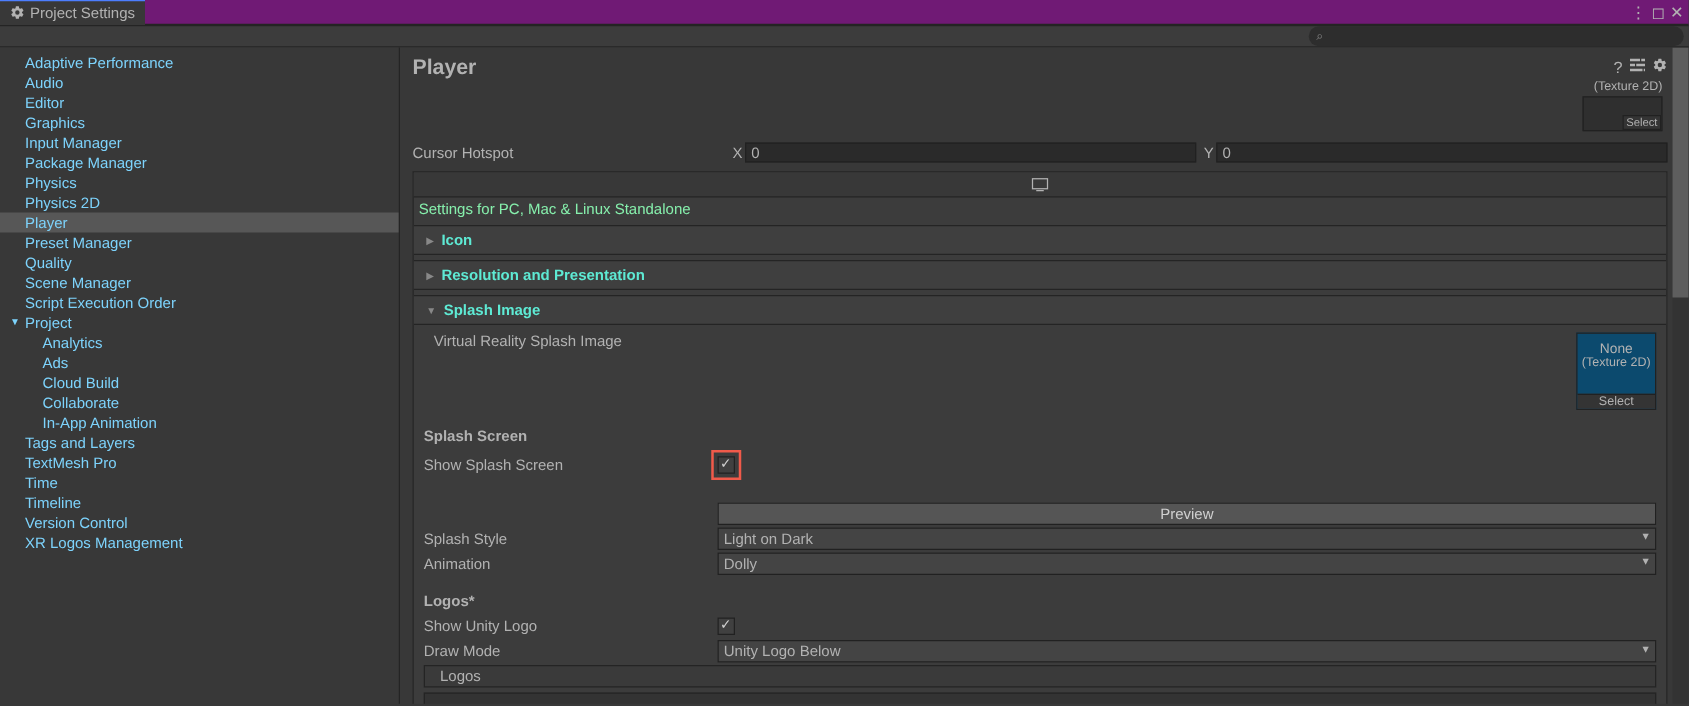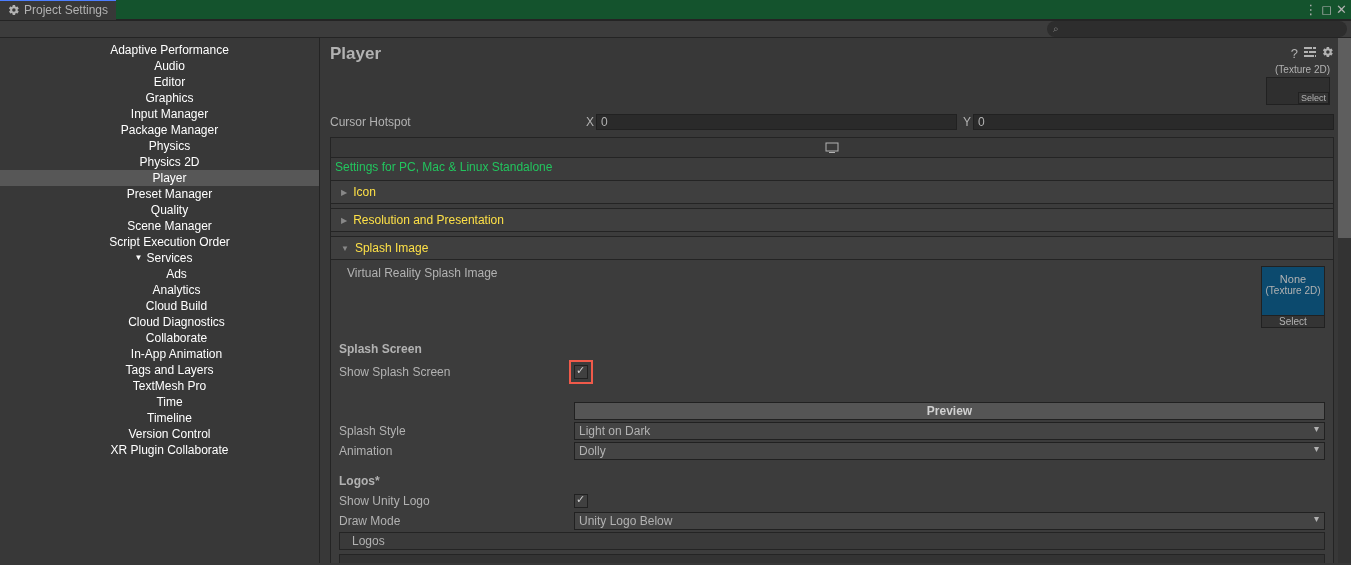--- a/index.html
+++ b/index.html
@@ -1,36 +1,36 @@
 <!DOCTYPE html>
 <html><head>
 <meta charset="utf-8">
 <style>
   * { box-sizing: border-box; margin: 0; padding: 0; font-family: Arial, Helvetica, sans-serif; }
   body { background: #383838; color: #b2b2b2; font-size: 12px; width: 1351px; height: 565px; overflow: hidden; }
   
   
-  .tab-bar { height: 20px; background: #14532d; display: flex; align-items: center; border-bottom: 1px solid #242424; }
+  .tab-bar { height: 20px; background: #701a75; display: flex; align-items: center; border-bottom: 1px solid #242424; }
   .tab { background: #383838; height: 20px; display: flex; align-items: center; padding: 0 8px; gap: 4px; border-top: 1px solid #4c7eff; }
   .tab-icon { width: 12px; height: 12px; }
   .tab-icon svg { fill: #b2b2b2; }
   .tab-bar-right { margin-left: auto; display: flex; gap: 4px; padding-right: 4px; }
   .tab-bar-right span { color: #b2b2b2; cursor: pointer; font-size: 13px; line-height: 1; }
   
   
   .search-row { height: 18px; background: #3c3c3c; display: flex; align-items: center; border-top: 1px solid #242424; border-bottom: 1px solid #242424; }
   .search-box { margin-left: auto; width: 300px; height: 16px; background: #2d2d2d; border-radius: 8px; display: flex; align-items: center; padding: 0 6px; margin-right: 4px; }
   .search-box span { font-size: 10px; color: #808080; }
   
   
   .main { display: flex; height: 525px; }
   
   
   .sidebar { width: 320px; background: #383838; border-right: 1px solid #242424; padding-top: 4px; overflow: hidden; position: relative; }
-  .side-item { height: 16px; line-height: 16px; padding-left: 20px; color: #ffffff; cursor: pointer; text-align: center; }
+  .side-item { height: 16px; line-height: 16px; padding-left: 20px; color: #7dd3fc; cursor: pointer; }
   .side-item.selected { background: #575757; }
   .side-item.expandable::before { content: "▼"; font-size: 8px; position: absolute; margin-left: -12px; }
   .side-sub { padding-left: 34px; }
   
   
   .content { flex: 1; background: #383838; overflow: hidden; display: flex; }
   .content-inner { flex: 1; padding: 6px 0 0 0; overflow: hidden; }
   .scrollbar { width: 13px; background: #333333; position: relative; }
   .scrollbar-thumb { background: #5e5e5e; position: absolute; width: 100%; }
   .vscroll-right { width: 13px; }
@@ -48,26 +48,26 @@
   
   .prop-row { display: flex; align-items: center; height: 18px; padding: 0 4px 0 10px; margin-bottom: 0; }
   .prop-label { width: 252px; color: #b2b2b2; }
   .xy-field { display: flex; align-items: center; gap: 2px; flex: 1; }
   .xy-field span { color: #b2b2b2; margin-left: 4px; }
   .xy-field input { flex: 1; background: #2a2a2a; border: 1px solid #212121; color: #b2b2b2; height: 16px; padding: 0 4px; font-size: 12px; }
   
   .panel-box { margin: 6px 4px 0 10px; border: 1px solid #242424; background: #3c3c3c; }
   .platform-tab { height: 20px; display: flex; justify-content: center; align-items: center; border-bottom: 1px solid #242424; background: #383838; }
   .platform-tab svg { fill: #b2b2b2; }
-  .platform-label { height: 18px; line-height: 18px; padding-left: 4px; color: #22c55e; }
+  .platform-label { height: 18px; line-height: 18px; padding-left: 4px; color: #86efac; }
   
   .section-header { height: 24px; background: #3f3f3f; border: 1px solid #242424; border-left: none; border-right: none; display: flex; align-items: center; padding-left: 10px; gap: 6px; cursor: pointer; margin-top: 4px; }
   .section-header.first { margin-top: 4px; }
   .section-header .arrow { font-size: 8px; color: #888; }
-  .section-header .title { font-weight: normal; color: #fde047; text-align: right; }
+  .section-header .title { font-weight: bold; color: #5eead4; text-align: right; }
   
   .section-body { padding: 6px 8px 4px 8px; }
   
   .sub-row { display: flex; align-items: center; min-height: 18px; margin-bottom: 2px; }
   .sub-label { width: 235px; padding-left: 8px; color: #b2b2b2; }
   .sub-label.heading { font-weight: bold; padding-left: 0; }
   
   .vr-texture { width: 64px; margin-left: auto; }
   .vr-texture .none-label { font-size: 11px; text-align: center; color: #b2b2b2; }
   .vr-texture .tex2d-label { font-size: 10px; text-align: center; color: #b2b2b2; }
@@ -124,33 +124,32 @@
     <div class="side-item">Graphics</div>
     <div class="side-item">Input Manager</div>
     <div class="side-item">Package Manager</div>
     <div class="side-item">Physics</div>
     <div class="side-item">Physics 2D</div>
     <div class="side-item selected">Player</div>
     <div class="side-item">Preset Manager</div>
     <div class="side-item">Quality</div>
     <div class="side-item">Scene Manager</div>
     <div class="side-item">Script Execution Order</div>
-    <div class="side-item expandable">Services</div>
+    <div class="side-item expandable">Project</div>
+    <div class="side-item side-sub">Analytics</div>
     <div class="side-item side-sub">Ads</div>
-    <div class="side-item side-sub">Analytics</div>
     <div class="side-item side-sub">Cloud Build</div>
-    <div class="side-item side-sub">Cloud Diagnostics</div>
     <div class="side-item side-sub">Collaborate</div>
     <div class="side-item side-sub">In-App Animation</div>
     <div class="side-item">Tags and Layers</div>
     <div class="side-item">TextMesh Pro</div>
     <div class="side-item">Time</div>
     <div class="side-item">Timeline</div>
     <div class="side-item">Version Control</div>
-    <div class="side-item">XR Plugin Collaborate</div>
+    <div class="side-item">XR Logos Management</div>
   </div>
 
   <div class="content">
     <div class="content-inner">
       <div class="content-header">
         <div class="page-title">Player</div>
         <div class="header-icons">
           <span>?</span>
           <span>
             <svg width="12" height="12" viewBox="0 0 12 12" fill="#b2b2b2">
@@ -232,21 +231,21 @@
             <div class="sub-label heading">Splash Screen</div>
           </div>
 
           <div class="sub-row">
             <div class="sub-label link" style="padding-left:0;">Show Splash Screen</div>
             <div class="highlight-box">
               <input type="checkbox" checked="" style="">
             </div>
           </div>
 
-          <div class="sub-row" style="margin-top:18px;font-weight:bold;">
+          <div class="sub-row" style="margin-top:18px;">
             <div style="width:235px;"></div>
             <div class="preview-btn">Preview</div>
           </div>
 
           <div class="sub-row">
             <div class="sub-label" style="padding-left:0;">Splash Style</div>
             <div class="select-wrap">
               <select><option>Light on Dark</option></select>
             </div>
           </div>

